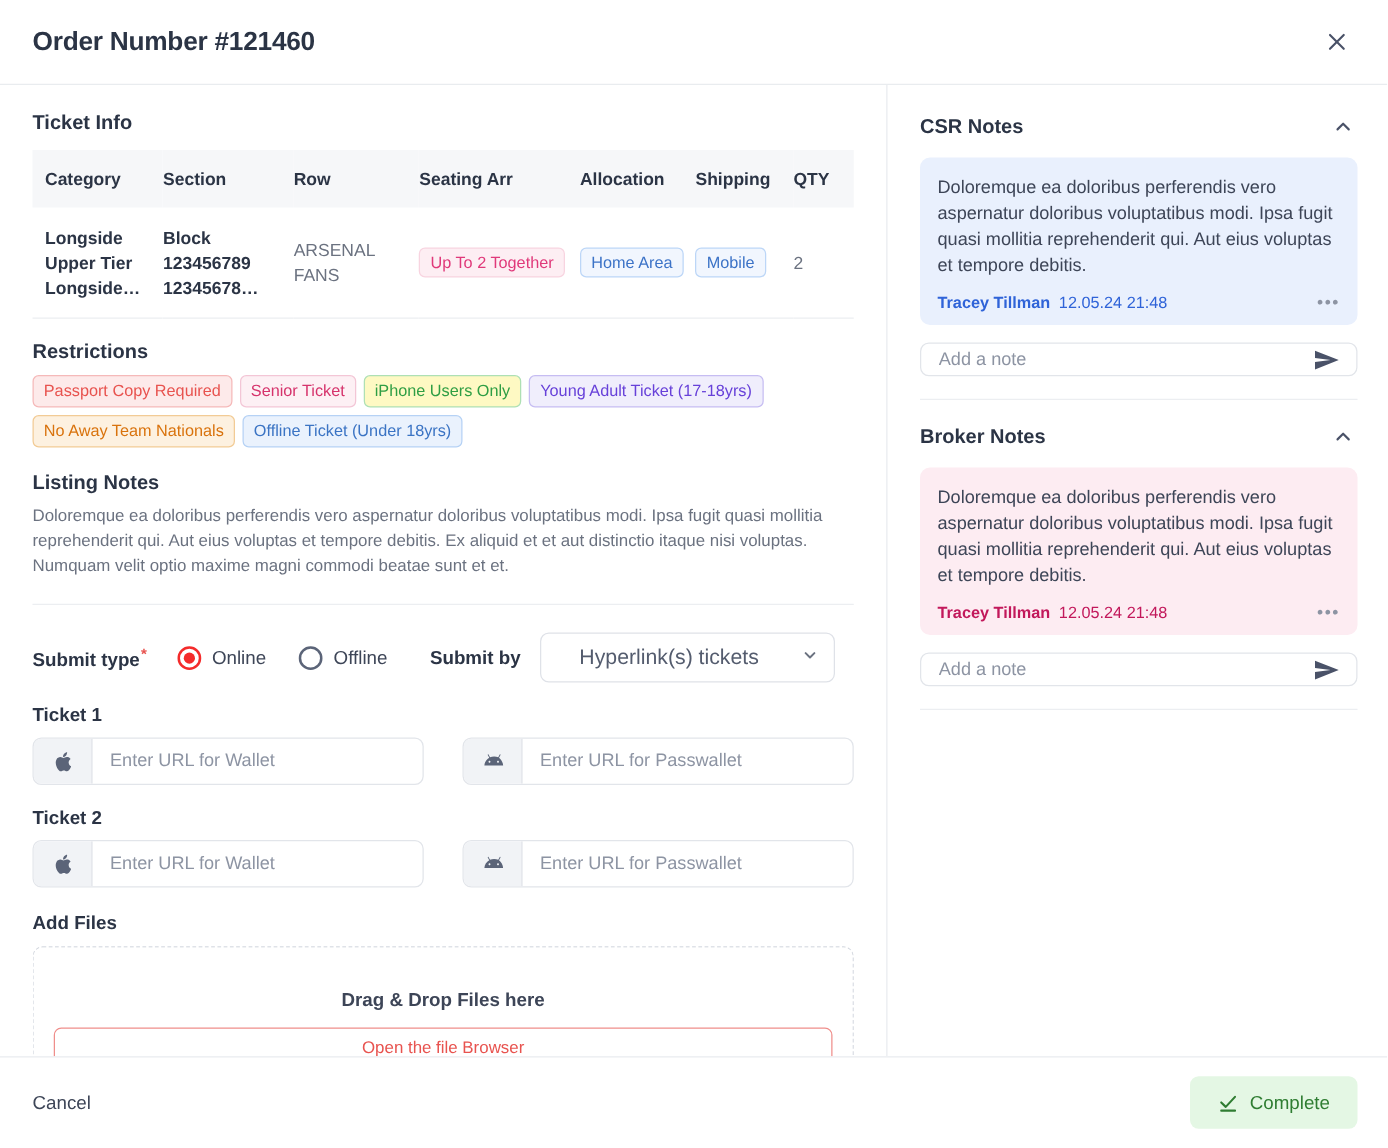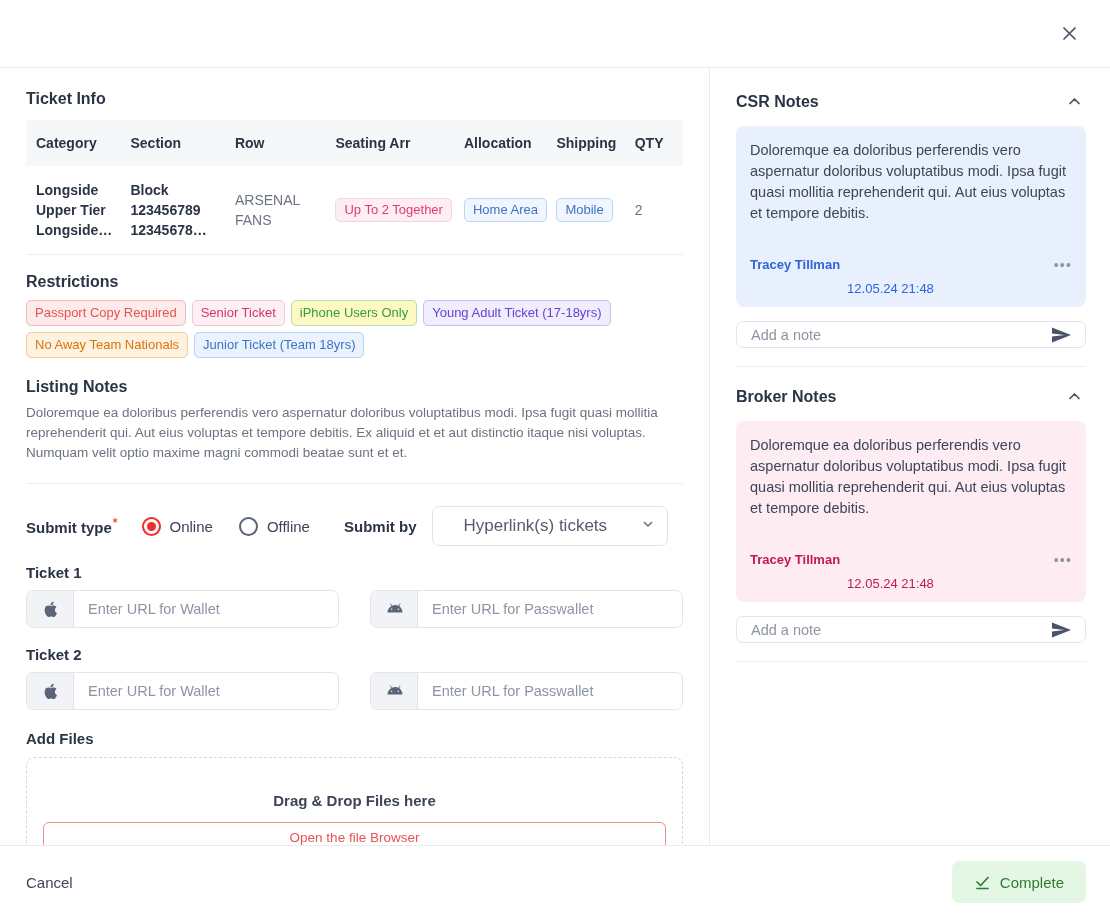--- a/index.html
+++ b/index.html
@@ -199,21 +199,21 @@
     border-radius: 8px; padding: 14px 14px 11px 14px;
   }
   .note-card.csr    { background: #e9f0fd; }
   .note-card.broker { background: #fdecf2; }
   .note-text { font-size: 14.5px; line-height: 21px; color: #3d4557; }
   .note-meta {
     display: flex; align-items: center;
     margin-top: 9px; font-size: 13px;
   }
   .note-author { font-weight: bold; }
-  .note-date { margin-left: 7px; margin-top: 48px; }
+  .note-date { margin-left: 7px; }
   .csr .note-author, .csr .note-date { color: #2f63d8; }
   .broker .note-author, .broker .note-date { color: #c2185b; }
   .note-dots { margin-left: auto; letter-spacing: 1.2px; font-size: 14px; color: #8d94a3; cursor: pointer; }
   .addnote {
     margin-top: 14px; height: 27px;
     border: 1px solid #e2e5ea; border-radius: 7px;
     display: flex; align-items: center; padding: 0 13px 0 14px; background: #fff;
   }
   .addnote input {
     flex: 1; border: none; outline: none; background: transparent;
@@ -245,20 +245,21 @@
   }
   .btn-complete { background: #e4f7e4; color: #2f7d32; }
   .btn-submit { background: #dde0e6; color: #9aa1ae; cursor: default; }
 </style>
 </head>
 <body>
 
 <div class="modal">
 
   <div class="modal-header">
+    <div class="modal-title">Order Number #121460</div>
     <div class="close-btn">
       <svg width="19" height="19" viewBox="0 0 19 19" fill="none" stroke="currentColor" stroke-width="1.7" stroke-linecap="round">
         <path d="M4 4 L15 15 M15 4 L4 15"></path>
       </svg>
     </div>
   </div>
 
   <div class="modal-body">
 
     <div class="left-pane">
@@ -310,21 +311,21 @@
       </table>
 
       <div class="restrictions">
         <div class="section-title" style="margin-bottom:0">Restrictions</div>
         <div class="chips">
           <span class="chip chip-red">Passport Copy Required</span>
           <span class="chip chip-rose">Senior Ticket</span>
           <span class="chip chip-green">iPhone Users Only</span>
           <span class="chip chip-purple">Young Adult Ticket (17-18yrs)</span>
           <span class="chip chip-orange">No Away Team Nationals</span>
-          <span class="chip chip-lblue">Junior Ticket (Team 18yrs)</span>
+          <span class="chip chip-lblue">Offline Ticket (Under 18yrs)</span>
         </div>
       </div>
 
       <div class="listing-notes">
         <div class="section-title" style="margin-bottom:0">Listing Notes</div>
         <div class="listing-body">Doloremque ea doloribus perferendis vero aspernatur doloribus voluptatibus modi. Ipsa fugit quasi mollitia reprehenderit qui. Aut eius voluptas et tempore debitis. Ex aliquid et et aut distinctio itaque nisi voluptas. Numquam velit optio maxime magni commodi beatae sunt et et.</div>
       </div>
 
       <div class="hr"></div>
 

